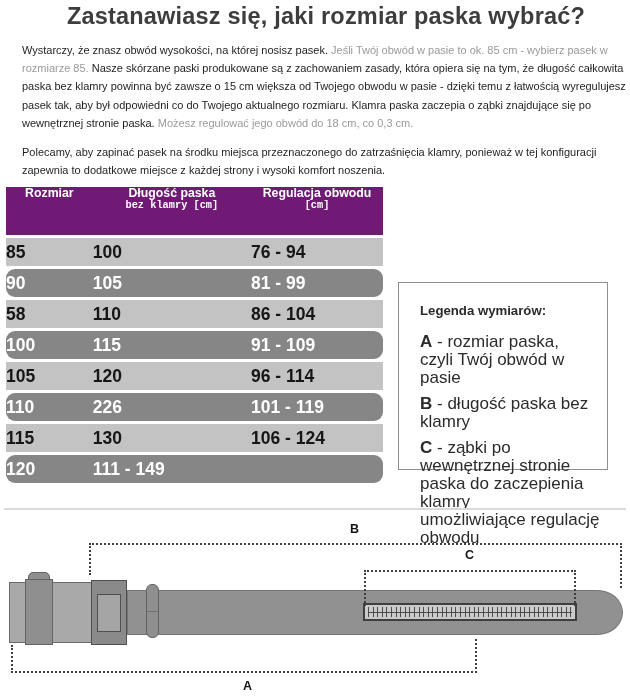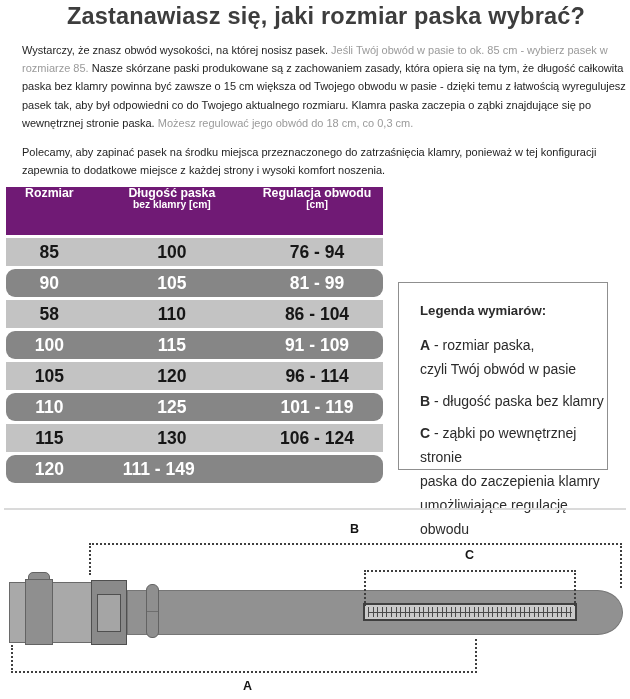--- a/index.html
+++ b/index.html
@@ -19,38 +19,38 @@
   .gray { color:#9a9a9a; }
 
   
   .size-table { position:absolute; left:6px; top:187px; width:377px; }
   .t-header {
     display:flex; align-items:flex-start; height:48px; margin-bottom:3px;
     background:#701a75; color:#fff;
   }
   .t-hcell { text-align:center; line-height:12px; }
   .t-hcell .l1 { font-size:12.3px; font-weight:bold; }
-  .t-hcell .l2 { font-size:10.3px; font-weight:bold; }
+  .t-hcell .l2 { font-size:10.3px; font-weight:bold;font-family:Liberation Mono, monospace; }
   .c1 { width:23%; } .c2 { width:42%; } .c3 { width:35%; }
   .t-row {
     display:flex; align-items:center; height:28px; margin-bottom:3px;
     font-size:17.5px; font-weight:bold;
   }
   .t-row.light { background:#c3c3c3; color:#161616; }
   .t-row.dark  { background:#868686; color:#ffffff;border-radius:9px; }
-  .t-cell { text-align:center; }
+  .t-cell { }
 
   
   .legend {
     position:absolute; left:398px; top:282px; width:210px; height:188px;
     border:1px solid #8f8f8f; background:#fff; padding:20px 0 0 21px;
     color:#2b2b2b;
   }
   .legend-title { font-size:13.2px; font-weight:bold; margin-bottom:15px; }
-  .legend-item { font-size:14px; line-height:24px; margin-bottom:8px; white-space:pre-line; }
+  .legend-item { font-size:17px; line-height:18px; margin-bottom:8px; white-space:pre-line; }
   .legend-item .key { font-weight:bold; }
 
   
   .divider { position:absolute; left:4px; top:508px; width:622px; height:2px; background:#dadada; }
   .dim-label { position:absolute; font-size:12.5px; font-weight:bold; color:#141414; }
   .lbl-b { left:350px; top:522px; }
   .lbl-c { left:465px; top:548px; }
   .lbl-a { left:243px; top:679px; }
   .dot-h { position:absolute; border-top:2px dotted #3f3f3f; height:0; }
   .dot-v { position:absolute; border-left:2px dotted #3f3f3f; width:0; }
@@ -150,21 +150,21 @@
       <div class="t-cell c2">115</div>
       <div class="t-cell c3">91 - 109</div>
     </div>
     <div class="t-row light">
       <div class="t-cell c1">105</div>
       <div class="t-cell c2">120</div>
       <div class="t-cell c3">96 - 114</div>
     </div>
     <div class="t-row dark">
       <div class="t-cell c1">110</div>
-      <div class="t-cell c2">125</div>
+      <div class="t-cell c2">226</div>
       <div class="t-cell c3">101 - 119</div>
     </div>
     <div class="t-row light">
       <div class="t-cell c1">115</div>
       <div class="t-cell c2">130</div>
       <div class="t-cell c3">106 - 124</div>
     </div>
     <div class="t-row dark">
       <div class="t-cell c1">120</div>
       <div class="t-cell c3">111 - 149</div>

